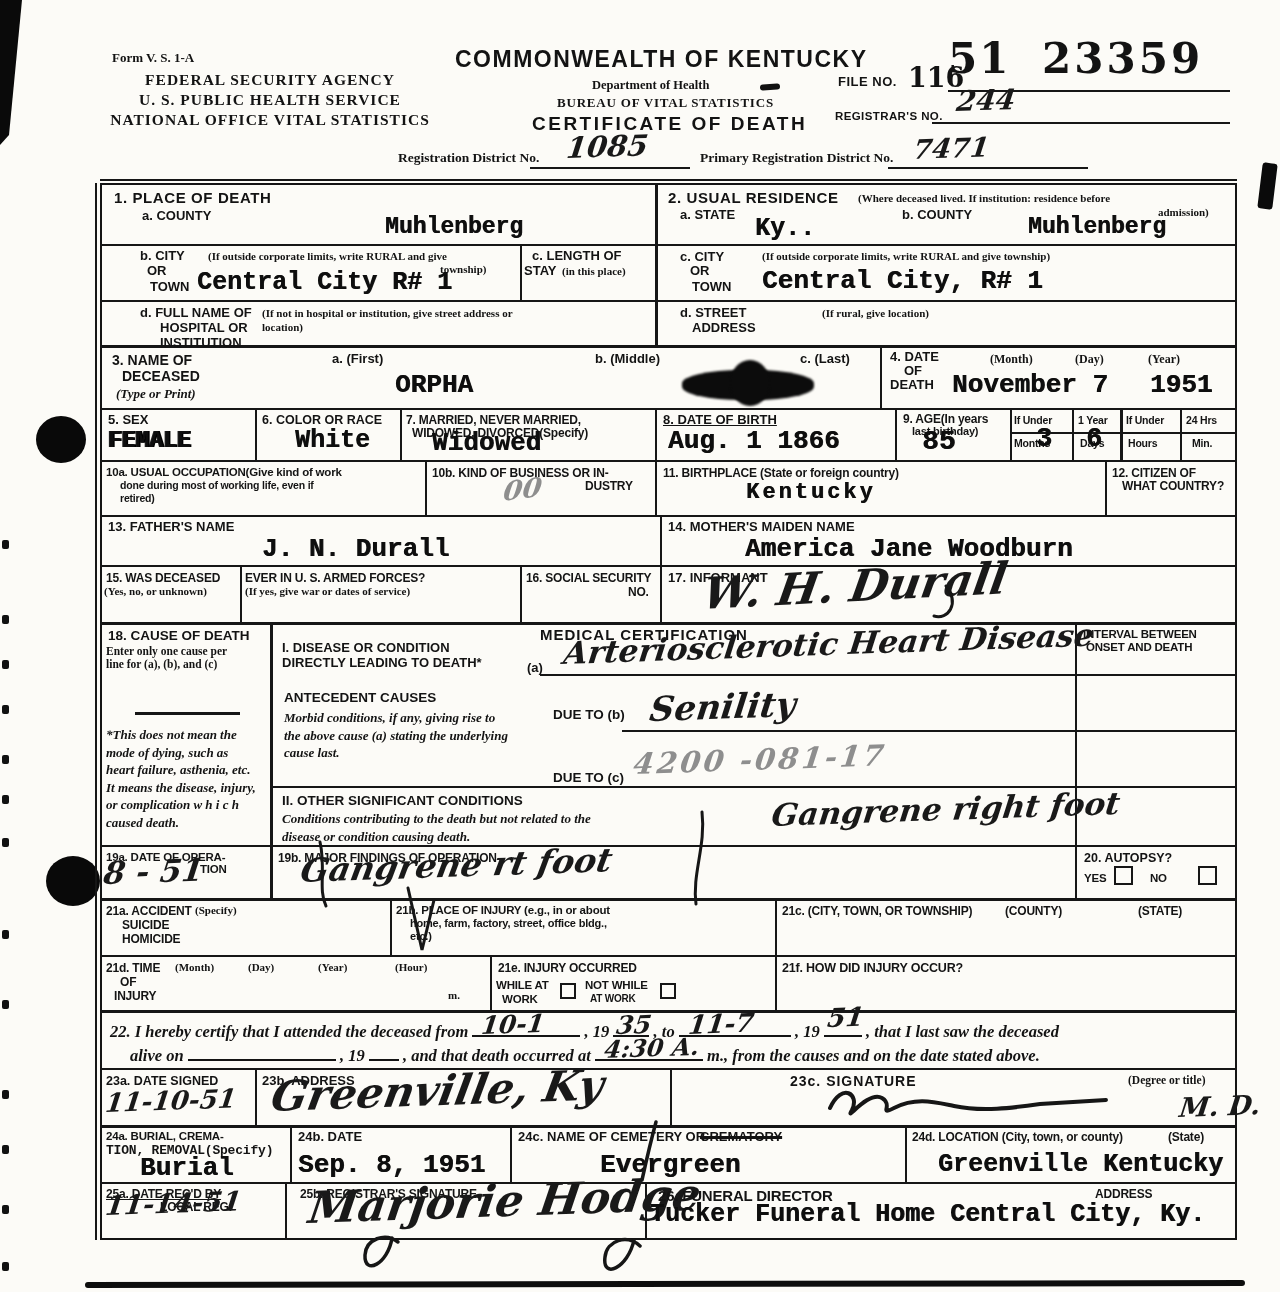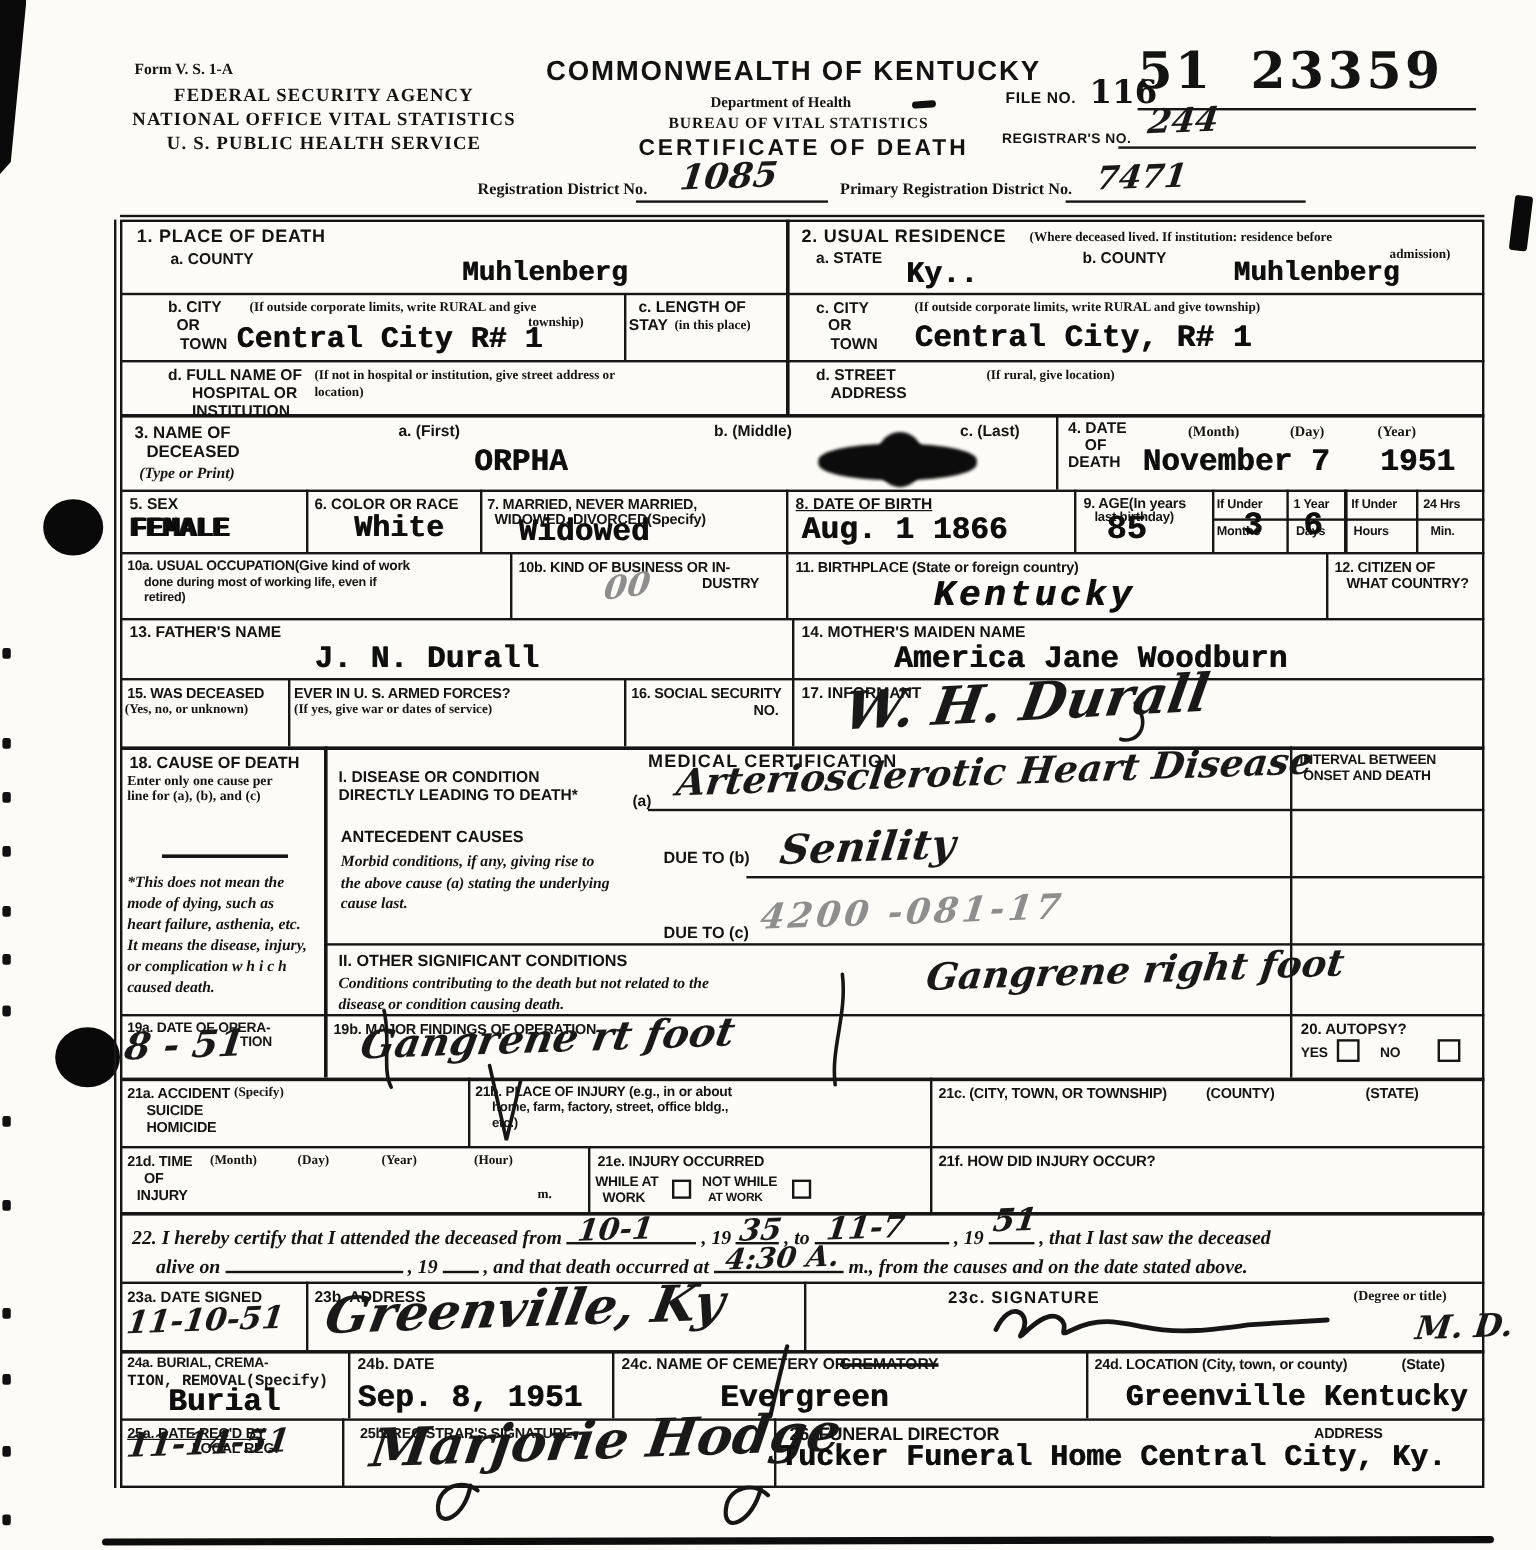--- a/index.html
+++ b/index.html
@@ -54,22 +54,22 @@
   <div class="tick" style="top:1205px"></div>
   <div class="tick" style="top:1262px"></div>
   <div class="blob" style="left:36px;top:416px;width:50px;height:47px;"></div>
   <div class="blob" style="left:46px;top:856px;width:54px;height:50px;"></div>
   <div class="abs" style="left:85px;top:1281px;width:1160px;height:6px;background:#0d0d0d;border-radius:3px;transform:rotate(-0.1deg);"></div>
   <div class="abs" style="left:1260px;top:163px;width:15px;height:46px;background:#0a0a0a;border-radius:3px;transform:rotate(7deg);"></div>
 
   <span class="abs serifb" style="left:112px;top:50px;font-size:13px;">Form V. S. 1-A</span>
   <div class="abs" style="left:100px;top:70px;width:340px;text-align:center;">
     <div class="serifb" style="font-size:15.5px;letter-spacing:1px;line-height:20px;">FEDERAL SECURITY AGENCY</div>
+    <div class="serifb" style="font-size:15.5px;letter-spacing:1px;line-height:20px;">U. S. PUBLIC HEALTH SERVICE</div>
     <div class="serifb" style="font-size:15.5px;letter-spacing:1px;line-height:20px;">NATIONAL OFFICE VITAL STATISTICS</div>
-    <div class="serifb" style="font-size:15.5px;letter-spacing:1px;line-height:20px;">U. S. PUBLIC HEALTH SERVICE</div>
   </div>
   <span class="abs" style="left:455px;top:46px;font:700 23px 'Liberation Sans',sans-serif;letter-spacing:1.5px;">COMMONWEALTH OF KENTUCKY</span>
   <span class="abs serifb" style="left:592px;top:78px;font-size:12.5px;">Department of Health</span>
   <div class="abs" style="left:760px;top:84px;width:20px;height:6px;background:#111;border-radius:3px;transform:rotate(-4deg);"></div>
   <span class="abs serifb" style="left:557px;top:95px;font-size:13px;letter-spacing:.8px;">BUREAU OF VITAL STATISTICS</span>
   <span class="abs" style="left:532px;top:113px;font:700 19px 'Liberation Sans',sans-serif;letter-spacing:2.5px;">CERTIFICATE OF DEATH</span>
 
   <span class="abs" style="left:948px;top:34px;font:700 42px 'DejaVu Serif',serif;letter-spacing:2px;">51</span>
   <span class="abs" style="left:1042px;top:34px;font:700 42px 'DejaVu Serif',serif;letter-spacing:3px;">23359</span>
 
@@ -216,21 +216,21 @@
   <span class="abs typed" style="left:1036px;top:426px;font-size:27px;">3</span>
   <span class="abs typed" style="left:1086px;top:426px;font-size:27px;">6</span>
 
   <span class="abs lbl" style="left:106px;top:466px;">10a. USUAL OCCUPATION(Give kind of work</span>
   <span class="abs lbl" style="left:120px;top:479px;font-size:10.5px;">done during most of working life, even if</span>
   <span class="abs lbl" style="left:120px;top:492px;font-size:10.5px;">retired)</span>
   <span class="abs lbl" style="left:432px;top:466px;font-size:12px;">10b. KIND OF BUSINESS OR IN-</span>
   <span class="abs lbl" style="left:585px;top:479px;font-size:12px;">DUSTRY</span>
   <span class="abs script pencil" style="left:502px;top:478px;font-size:27px;transform:skewX(-14deg) rotate(-8deg);">00</span>
   <span class="abs lbl" style="left:663px;top:466px;font-size:12px;">11. BIRTHPLACE (State or foreign country)</span>
-  <span class="abs typed" style="left:778px;top:482px;font-size:30px;letter-spacing:3px;font-style:italic;">Kentucky</span>
+  <span class="abs typed" style="left:746px;top:482px;font-size:22px;letter-spacing:3px;">Kentucky</span>
   <span class="abs lbl" style="left:1112px;top:466px;font-size:12px;">12. CITIZEN OF</span>
   <span class="abs lbl" style="left:1122px;top:479px;font-size:12px;">WHAT COUNTRY?</span>
   <span class="abs lbl-md" style="left:108px;top:520px;">13. FATHER'S NAME</span>
   <span class="abs typed" style="left:262px;top:536px;font-size:26px;">J. N. Durall</span>
   <span class="abs lbl-md" style="left:668px;top:520px;">14. MOTHER'S MAIDEN NAME</span>
   <span class="abs typed" style="left:745px;top:536px;font-size:26px;">America Jane Woodburn</span>
 
   <span class="abs lbl" style="left:106px;top:571px;font-size:12px;">15. WAS DECEASED</span>
   <span class="abs snote" style="left:104px;top:585px;font-size:11px;">(Yes, no, or unknown)</span>
   <span class="abs lbl" style="left:245px;top:571px;font-size:12px;">EVER IN U. S. ARMED FORCES?</span>

